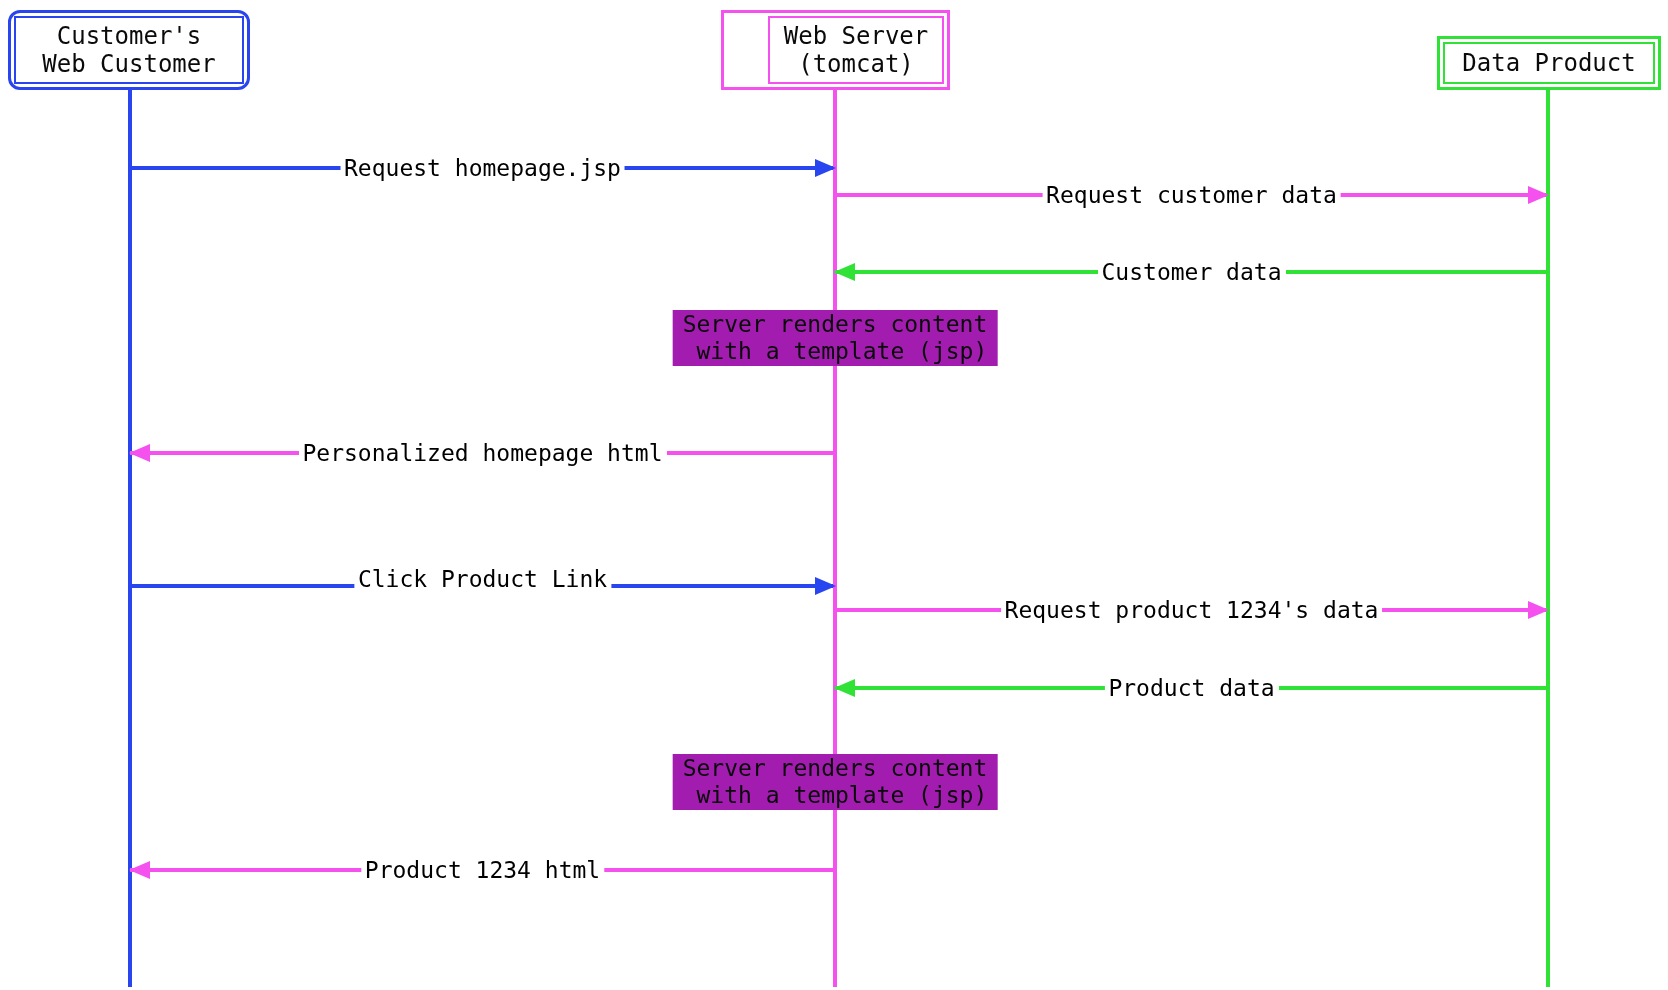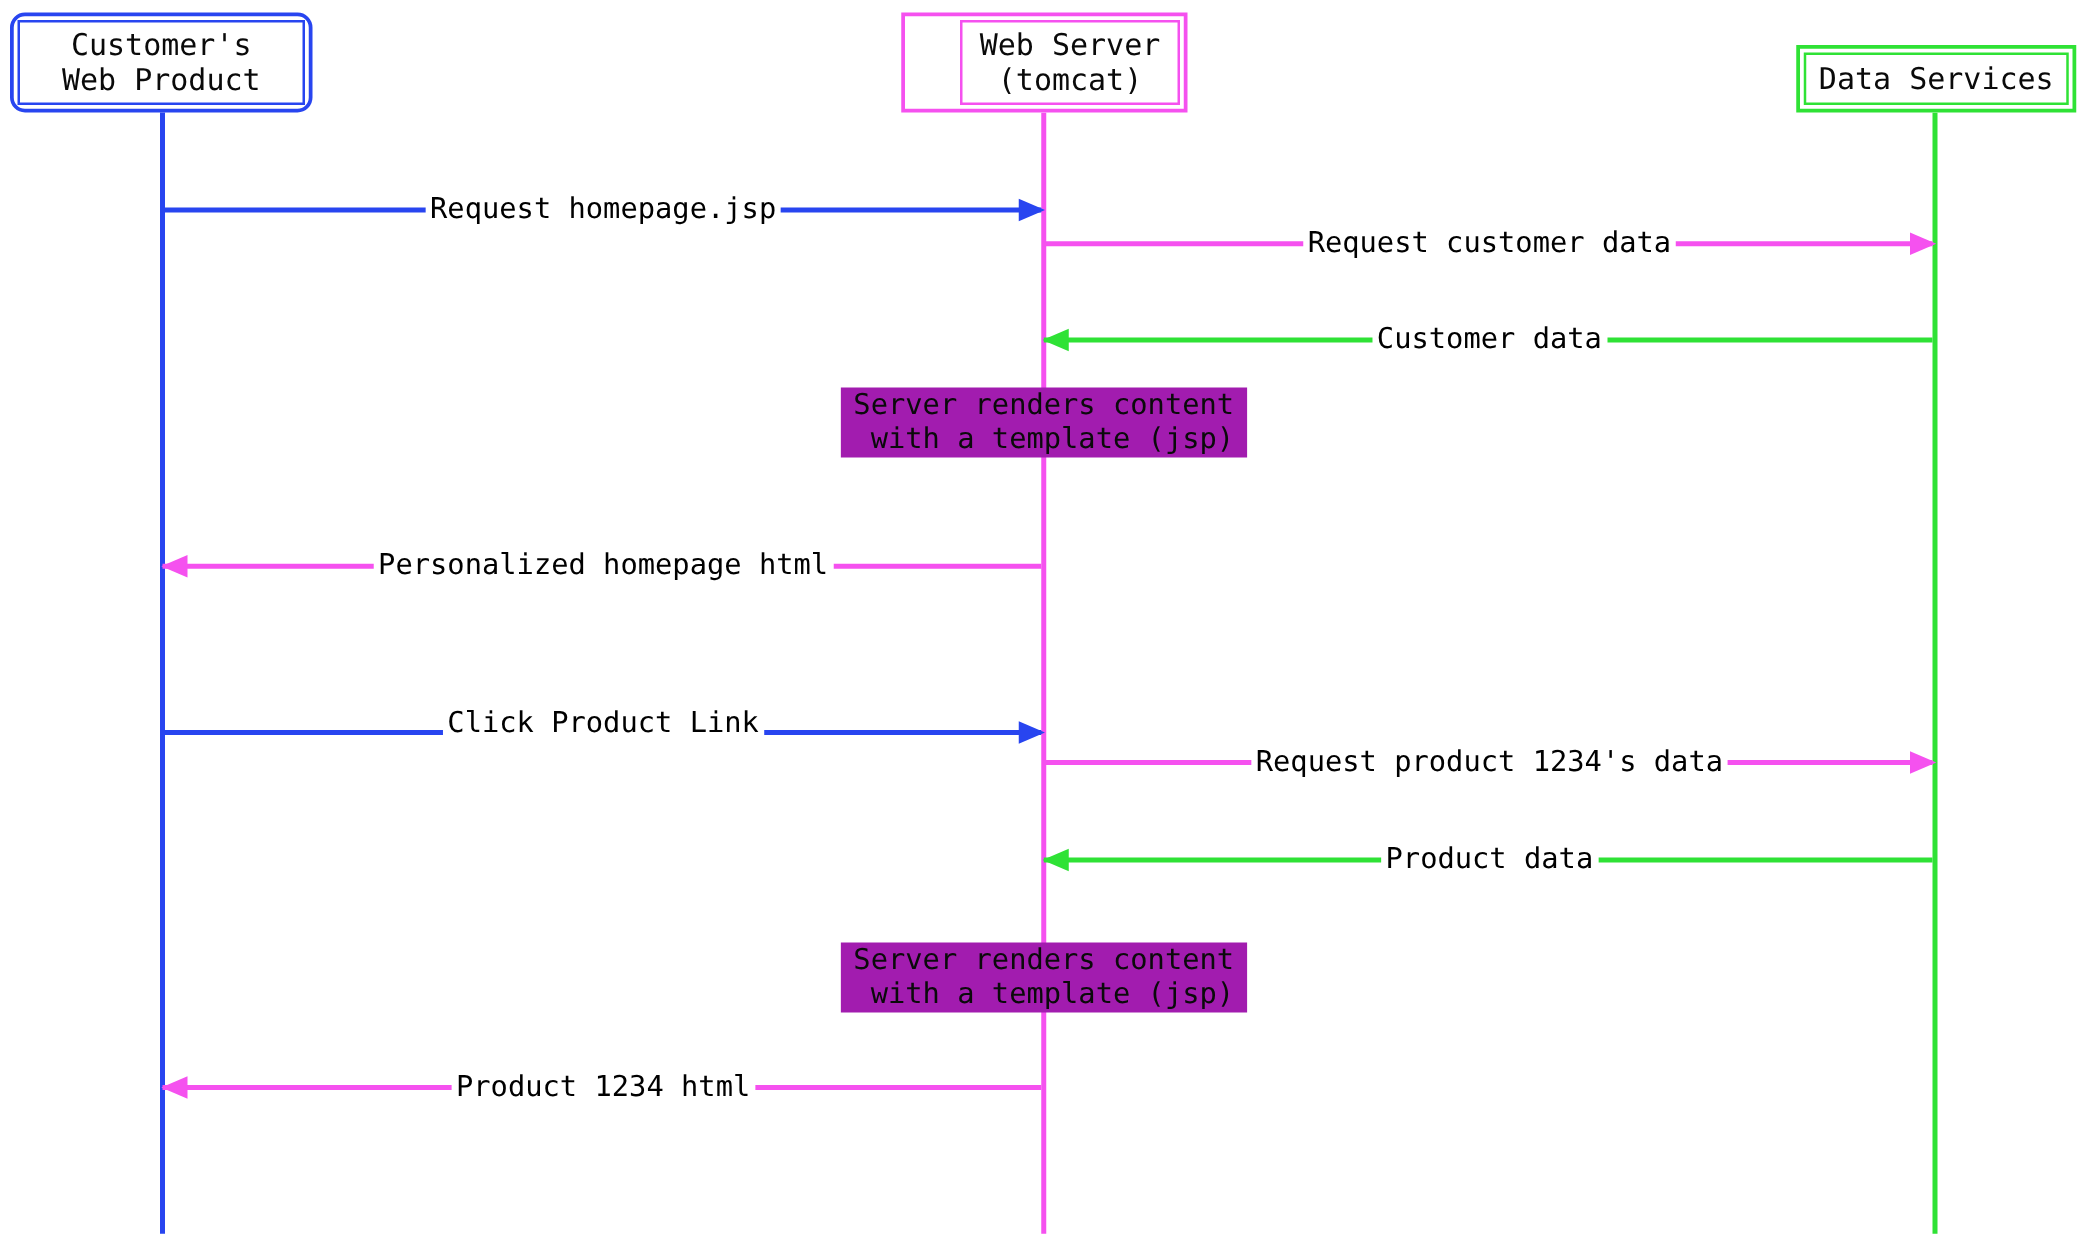--- a/index.html
+++ b/index.html
@@ -109,34 +109,34 @@
 
 <div class="canvas">
 
   <div class="lifeline th-blue" style="left:128px;"></div>
   <div class="lifeline th-magenta" style="left:833px;"></div>
   <div class="lifeline th-green" style="left:1546px;"></div>
 
   <div class="actor-box th-blue" style="left:8px; top:10px; width:242px; height:80px;border-radius:12px;">
     <div class="actor-inner">
       <div>Customer's</div>
-      <div>Web Product</div>
+      <div>Web Customer</div>
     </div>
   </div>
 
   <div class="actor-box th-magenta" style="left:721px; top:10px; width:229px; height:80px;padding-left:44px;">
     <div class="actor-inner">
       <div>Web Server</div>
       <div>(tomcat)</div>
     </div>
   </div>
 
   <div class="actor-box th-green" style="left:1437px; top:36px; width:224px; height:54px;">
     <div class="actor-inner">
-      <div>Data Services</div>
+      <div>Data Product</div>
     </div>
   </div>
 
   <div class="message th-blue" style="left:130px; width:705px; top:168px;">
     <div class="msg-line"></div>
     <div class="arrowhead dir-right"></div>
     <div class="msg-label">Request homepage.jsp</div>
   </div>
 
   <div class="message th-magenta" style="left:835px; width:713px; top:195px;">

